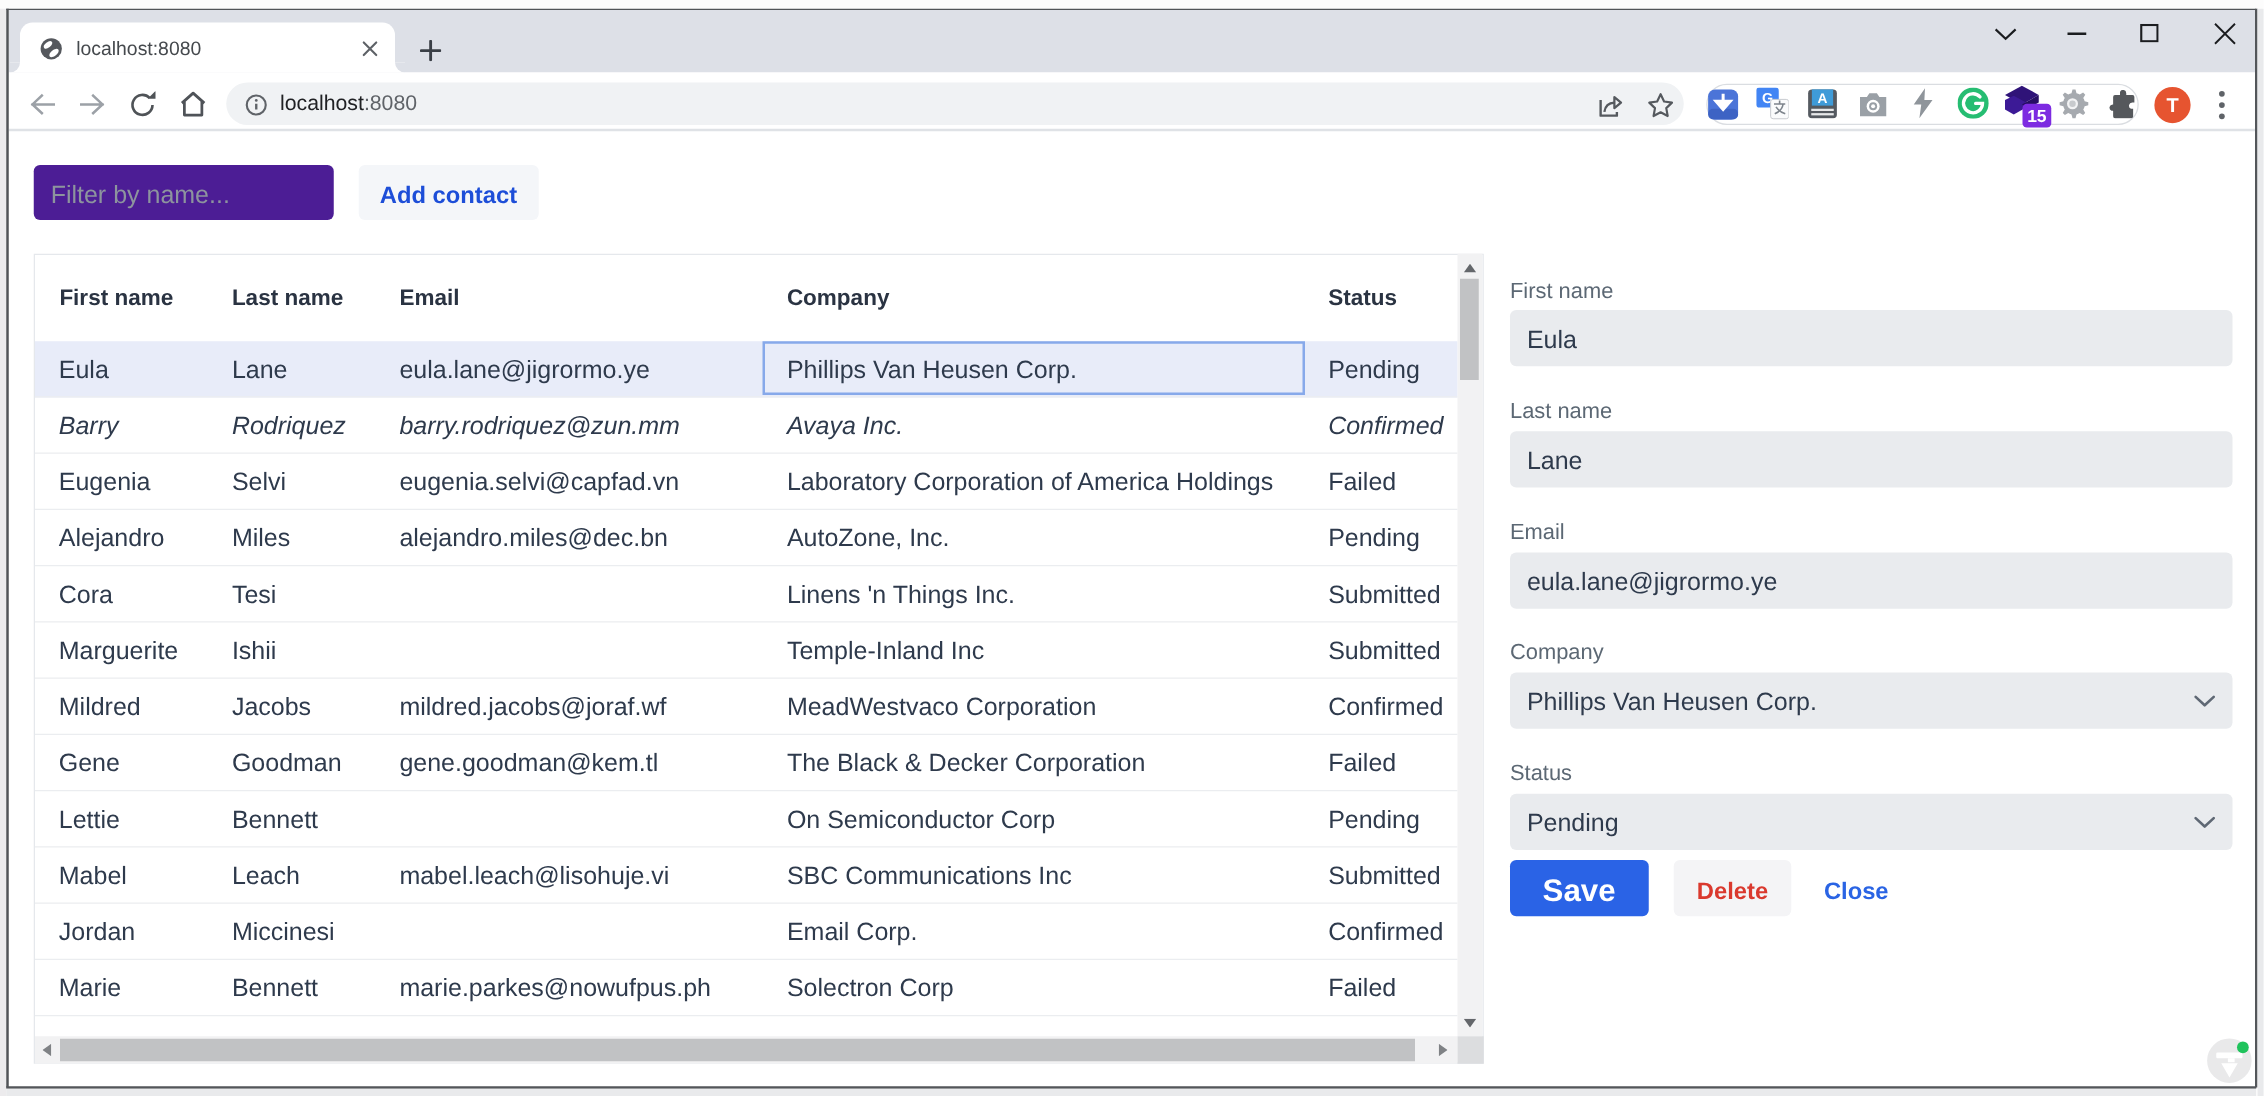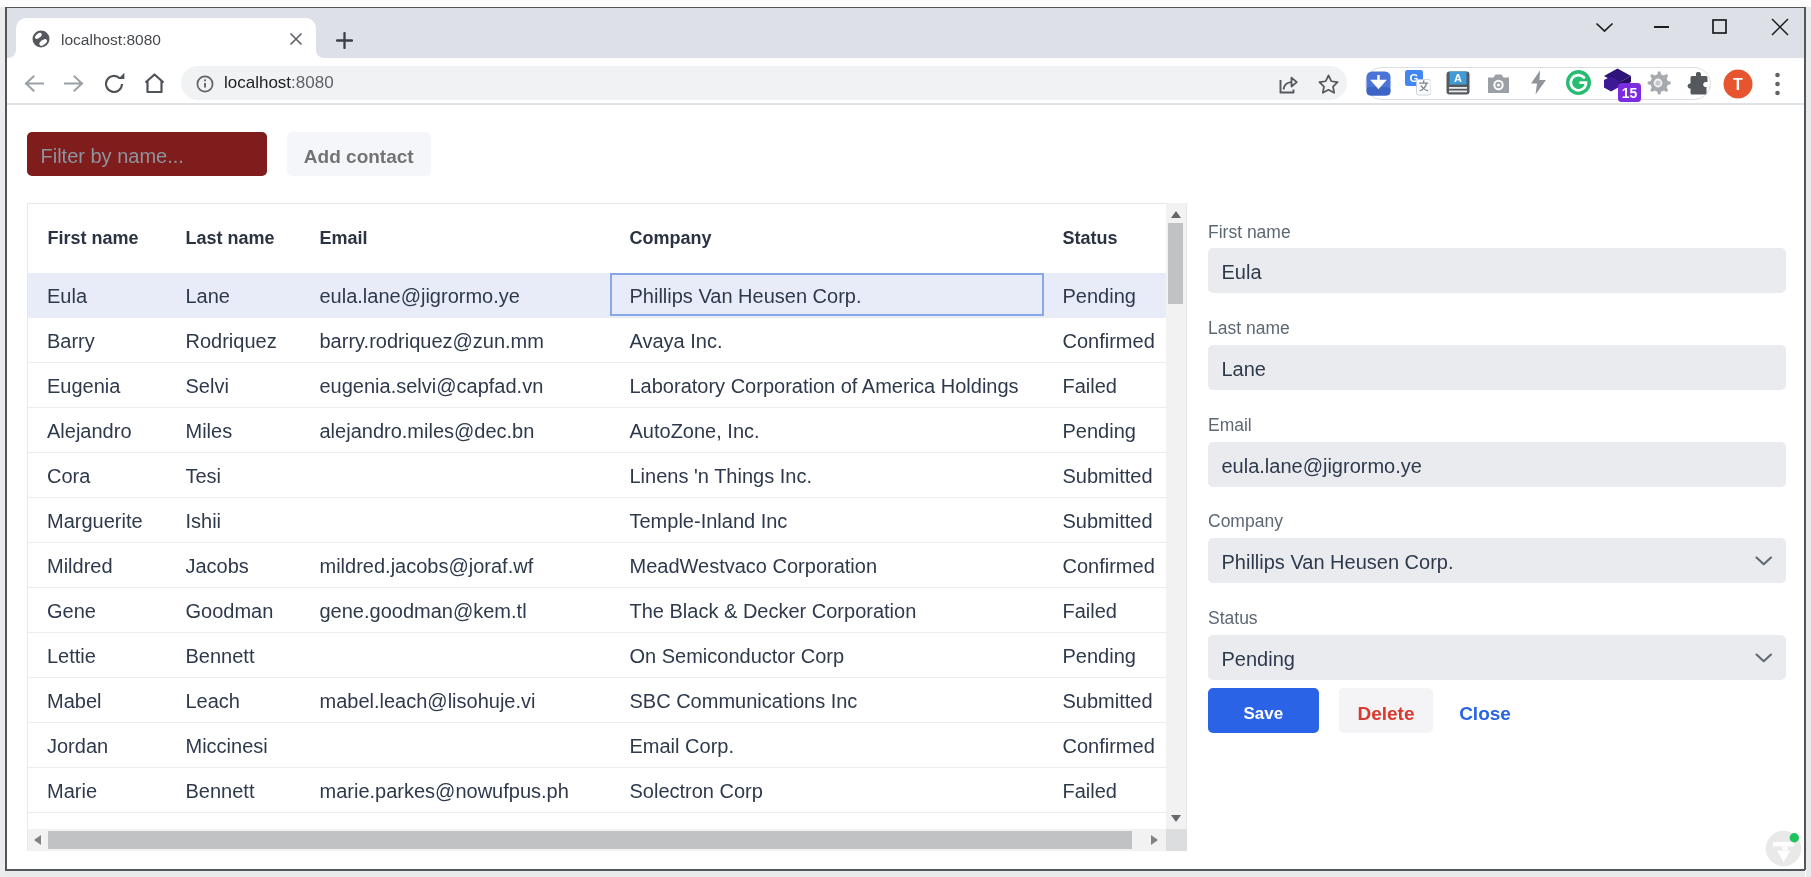--- a/index.html
+++ b/index.html
@@ -18,40 +18,40 @@
 #tabstrip { left:6.6px; top:8.4px; width:1797.4px; height:49.6px; background:#dde0e7; }
 #tab { left:16.3px; top:18px; width:300px; height:40px; background:#fff; border-radius:10px 10px 0 0; }
 #tabtitle { left:61px; top:18px; height:40px; line-height:44px; font-size:15.5px; color:#45494d; }
 
 #toolbar { left:6.6px; top:58px; width:1797.4px; height:45px; background:#fff; }
 #tbborder { left:6.6px; top:103px; width:1797.4px; height:1.6px; background:#dfe2e6; }
 #pill { left:181px; top:66px; width:1166px; height:34px; border-radius:17px; background:#f0f2f4; }
 #url { left:224px; top:66px; height:34px; line-height:34px; font-size:17px; color:#202124; }
 #url span { color:#5f6368; }
 
-#filter { left:26.5px; top:131.5px; width:240px; height:44px; background:#7f1d1d; border-radius:5px; line-height:49px; font-size:20px; color:#8d949e; padding-left:14px; }
-#addbtn { left:287px; top:131.5px; width:143.5px; height:44px; background:#f4f6f9; border-radius:5px; line-height:49px; font-size:19px; font-weight:bold; color:#737373; text-align:center; }
+#filter { left:26.5px; top:131.5px; width:240px; height:44px; background:#4c1d95; border-radius:5px; line-height:49px; font-size:20px; color:#8d949e; padding-left:14px; }
+#addbtn { left:287px; top:131.5px; width:143.5px; height:44px; background:#f4f6f9; border-radius:5px; line-height:49px; font-size:19px; font-weight:bold; color:#1d4ed8; text-align:center; }
 
 #grid { left:26.5px; top:202.5px; width:1160px; height:648.5px; border:1px solid #e5e8ec; background:#fff; }
 .hdr { top:203px; height:69.5px; line-height:71px; font-size:18px; font-weight:bold; color:#2a3342; }
 .row { left:27.5px; width:1138px; height:45px; border-bottom:1px solid #ebedf0; }
 .row span { position:absolute; top:0; height:44px; line-height:46px; font-size:20px; color:#2e3a4c; white-space:nowrap; }
 .c1 { left:19.5px; } .c2 { left:158px; } .c3 { left:292px; } .c4 { left:602px; } .c5 { left:1035px; }
 #selrow { background:#e8ecf9; }
 #focuscell { left:609.8px; top:272.9px; width:433.8px; height:43.4px; border:2.6px solid #87a9ea; }
 
 #vsb { left:1165.5px; top:203px; width:20px; height:626px; background:#f2f2f3; }
 #vthumb { left:1167.5px; top:223px; width:15px; height:81px; background:#c1c2c4; }
 #hsb { left:28px; top:829px; width:1137.5px; height:21.7px; background:#f2f2f3; }
 #hthumb { left:48px; top:831px; width:1084px; height:18px; background:#c1c2c4; }
 #corner { left:1165.5px; top:829px; width:21px; height:21.7px; background:#dcdddf; }
 
 .lbl { left:1208px; height:22px; line-height:22px; font-size:17.5px; color:#5c6874; }
 .fld { left:1207.5px; width:578px; height:45px; background:#e9ebee; border-radius:5px; line-height:48px; font-size:20px; color:#2e3a4c; padding-left:14px; }
-#save { left:1207.5px; top:687.7px; width:111.5px; height:45.6px; background:#2a63e6; border-radius:5px; line-height:51px; font-size:17px; font-weight:bold; color:#fff; text-align:center; }
+#save { left:1207.5px; top:687.7px; width:111.5px; height:45.6px; background:#2a63e6; border-radius:5px; line-height:51px; font-size:25px; font-weight:bold; color:#fff; text-align:center; }
 #delete { left:1339px; top:687.7px; width:94px; height:45.6px; background:#f4f4f6; border-radius:5px; line-height:51px; font-size:19px; font-weight:bold; color:#da392e; text-align:center; }
 #close { left:1447px; top:687.7px; width:76px; height:45.6px; line-height:51px; font-size:19px; font-weight:bold; color:#2a64e4; text-align:center; }
 </style>
 </head>
 <body>
 <div class="a" id="topwhite"></div>
 <div class="a" style="left:0;top:7px;width:5.2px;height:870px;background:#ecebed;"></div>
 <div class="a" id="tabstrip"></div>
 <div class="a" id="tab"></div>
 <div class="a" style="left:8.3px;top:50px;width:8px;height:8px;background:#fff;"></div>
@@ -190,21 +190,21 @@
 <div class="a hdr" style="left:629.5px;">Company</div>
 <div class="a hdr" style="left:1062.5px;">Status</div>
 <div id="rows">
 <div class="a row" id="selrow" style="top:272.5px;">
       <span class="c1">Eula</span>
       <span class="c2">Lane</span>
       <span class="c3">eula.lane@jigrormo.ye</span>
       <span class="c4">Phillips Van Heusen Corp.</span>
       <span class="c5">Pending</span>
     </div>
-<div class="a row" style="top:317.5px;">
+<div class="a row" style="top:317.5px;font-style:italic;">
       <span class="c1">Barry</span>
       <span class="c2">Rodriquez</span>
       <span class="c3">barry.rodriquez@zun.mm</span>
       <span class="c4">Avaya Inc.</span>
       <span class="c5">Confirmed</span>
     </div>
 <div class="a row" style="top:362.5px;">
       <span class="c1">Eugenia</span>
       <span class="c2">Selvi</span>
       <span class="c3">eugenia.selvi@capfad.vn</span>

